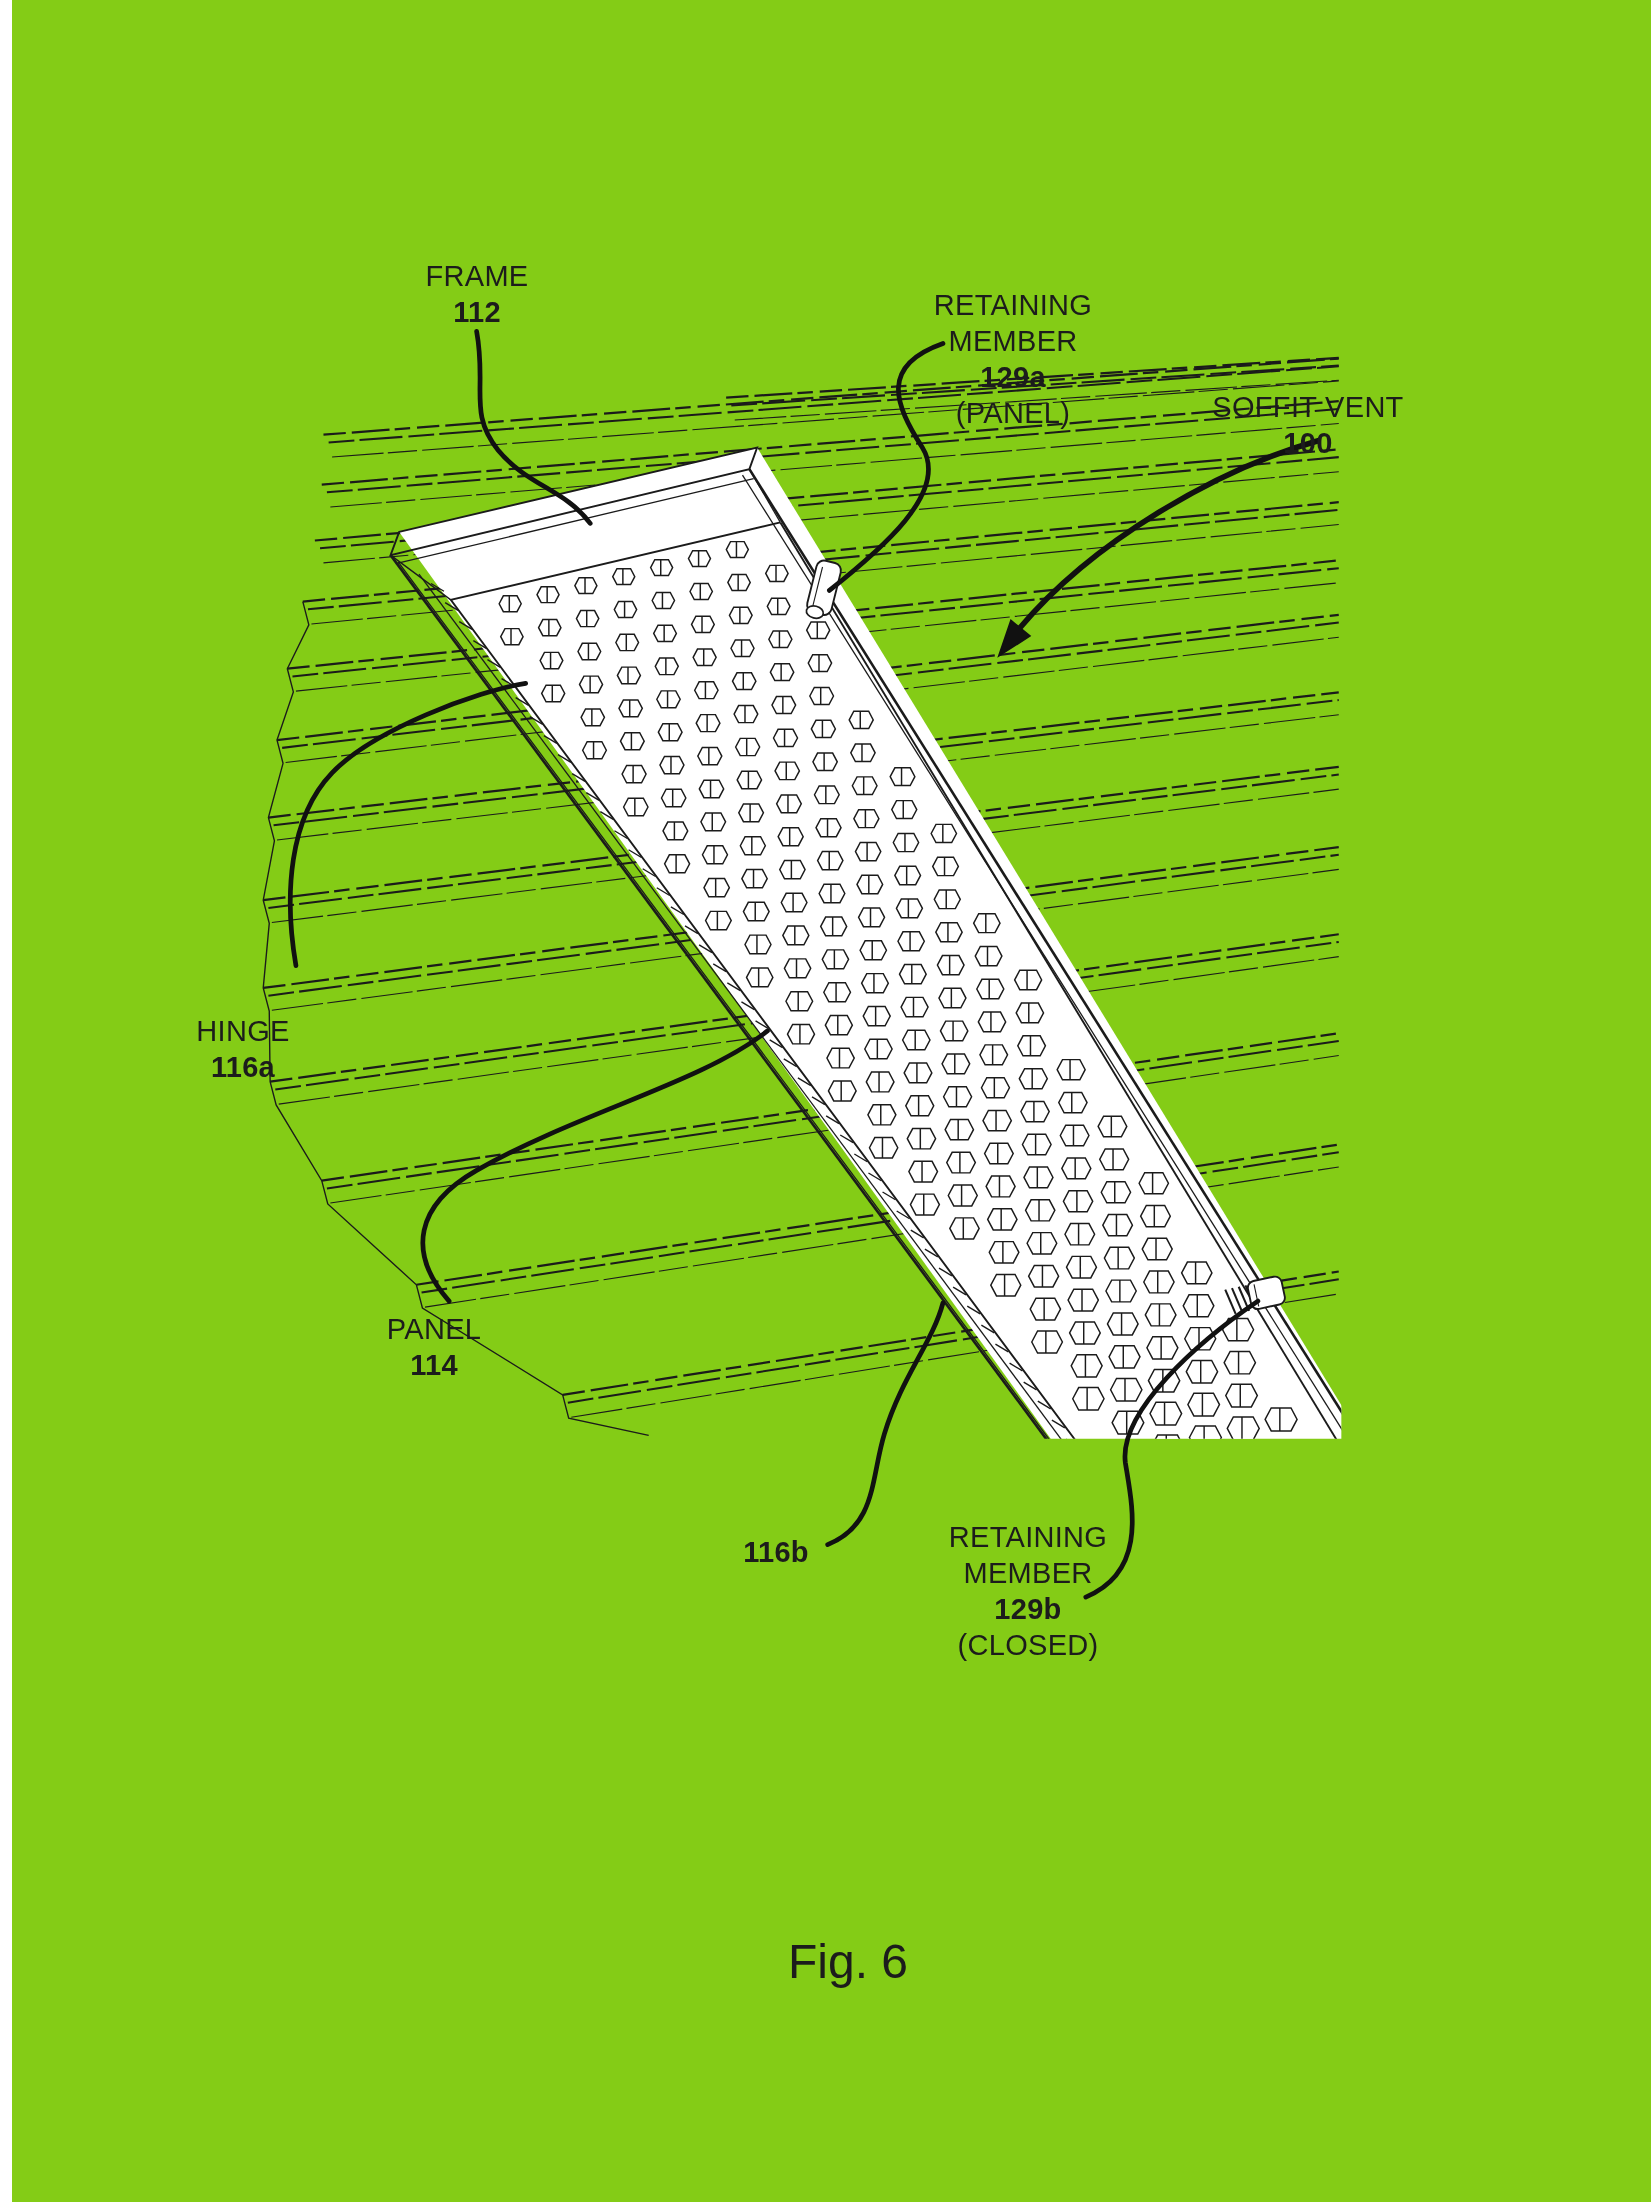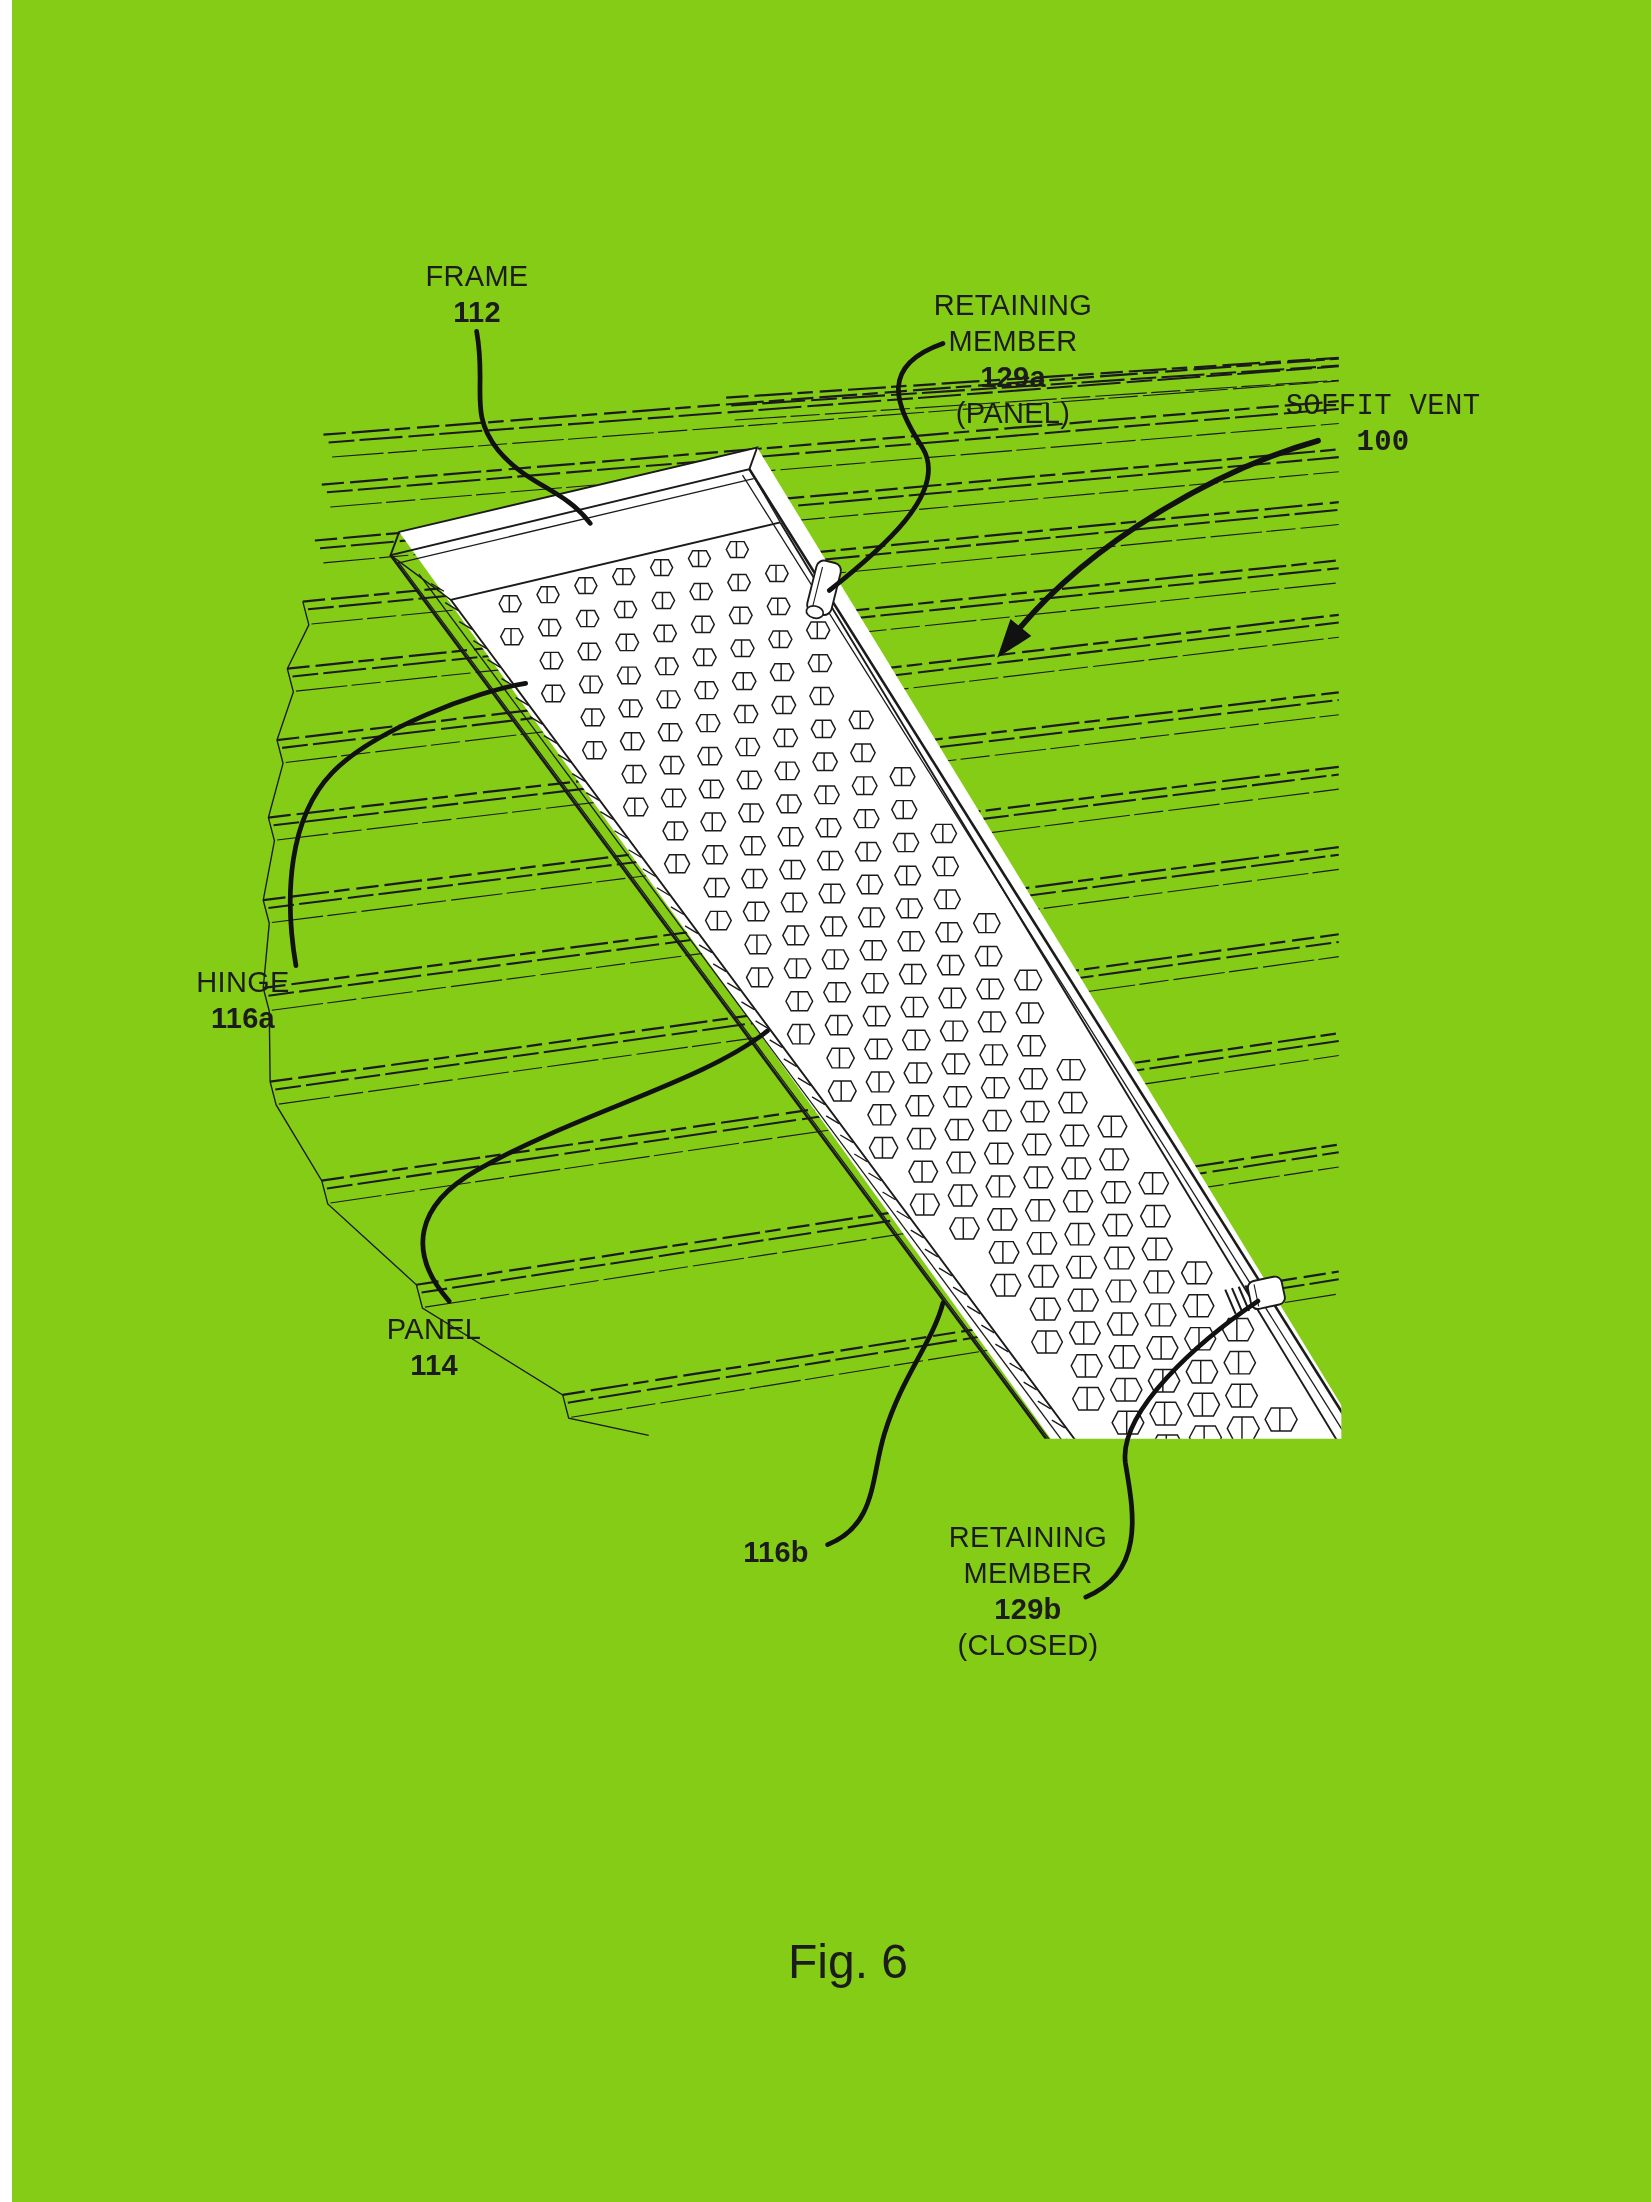--- a/index.html
+++ b/index.html
@@ -361,25 +361,25 @@
       <div class="label" style="left: 465px; top: 258px;">
         <span class="ln">FRAME</span>
         <span class="ln bold">112</span>
       </div>
       <div class="label" style="left: 1001px; top: 287px;">
         <span class="ln">RETAINING</span>
         <span class="ln">MEMBER</span>
         <span class="ln bold">129a</span>
         <span class="ln">(PANEL)</span>
       </div>
-      <div class="label" style="left: 1371px; top: 389px; font-family: Liberation Mono, monospace;">
+      <div class="label" style="left: 1296px; top: 389px;">
         <span class="ln">SOFFIT VENT</span>
         <span class="ln bold">100</span>
       </div>
-      <div class="label" style="left: 231px; top: 964px;">
+      <div class="label" style="left: 231px; top: 1013px;">
         <span class="ln">HINGE</span>
         <span class="ln bold">116a</span>
       </div>
       <div class="label" style="left: 422px; top: 1311px;">
         <span class="ln">PANEL</span>
         <span class="ln bold">114</span>
       </div>
       <div class="label" style="left: 764px; top: 1534px; text-align: right;">
         <span class="ln bold">116b</span>
       </div>

